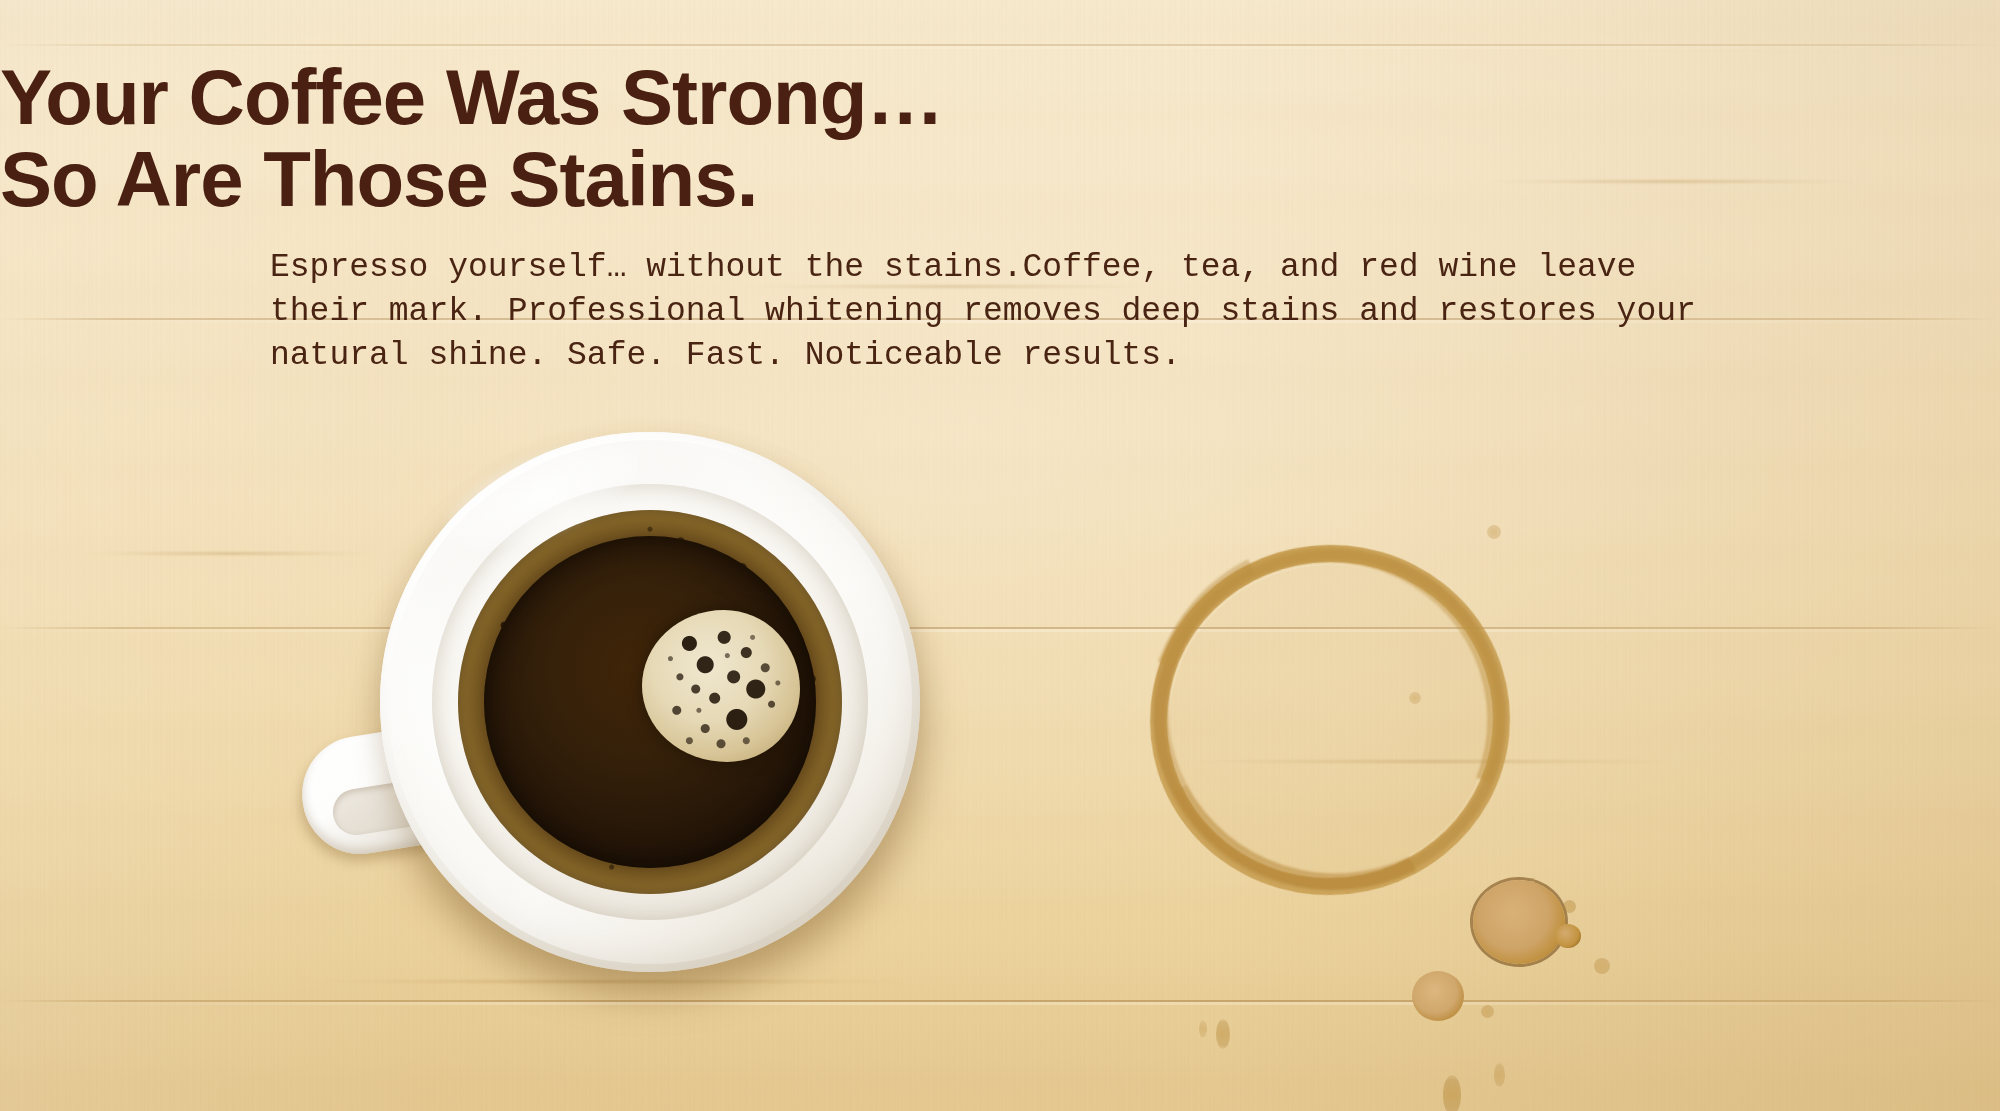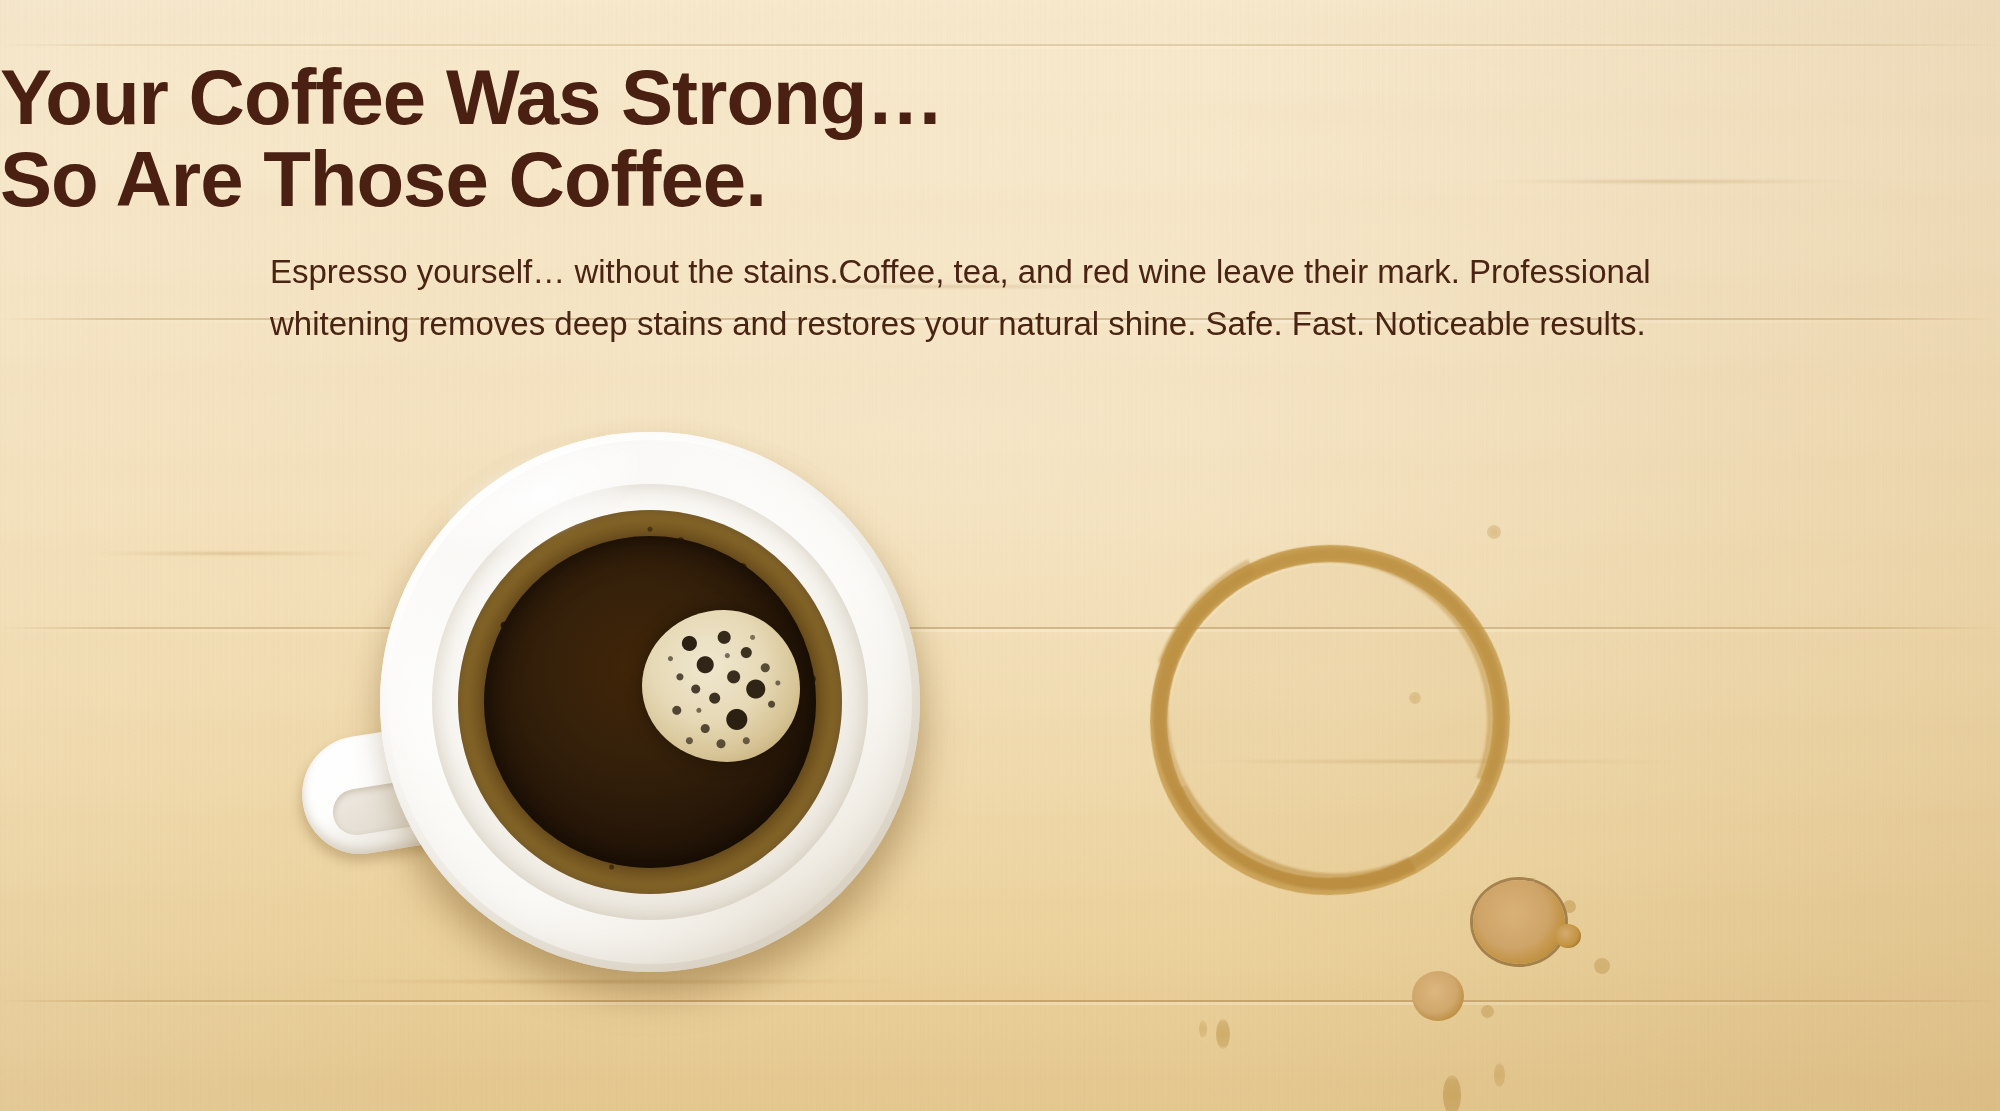--- a/index.html
+++ b/index.html
@@ -137,24 +137,24 @@
     font-weight: bold;
     font-size: 78px;
     line-height: 82px;
     letter-spacing: -1px;
   }
   .headline .l2 { display: block; }
   .subcopy {
     margin: 26px auto 0 auto;
     width: 1460px;
     color: #4a2413;
-    font-family: Liberation Sans, sans-serif;
+    font-family: Liberation Mono, monospace;
     font-weight: normal;
     font-size: 33px;
-    line-height: 52px;
+    line-height: 44px;
   }
 
   
   .ring-wrap {
     position: absolute;
     left: 1150px;
     top: 545px;
     width: 360px;
     height: 350px;
     z-index: 10;
@@ -475,18 +475,18 @@
       <div class="foam-bubbles"></div>
     </div>
     <div class="cup-highlight"></div>
   </div>
 
   <div class="wood-vignette"></div>
 
   <div class="copy">
     <h1 class="headline">
       <span class="l1">Your Coffee Was Strong…</span>
-      <span class="l2">So Are Those Coffee.</span>
+      <span class="l2">So Are Those Stains.</span>
     </h1>
     <p class="subcopy">Espresso yourself… without the stains.Coffee, tea, and red wine leave their mark. Professional whitening removes deep stains and restores your natural shine. Safe. Fast. Noticeable results.</p>
   </div>
 
 </div>
 
 </body></html>

